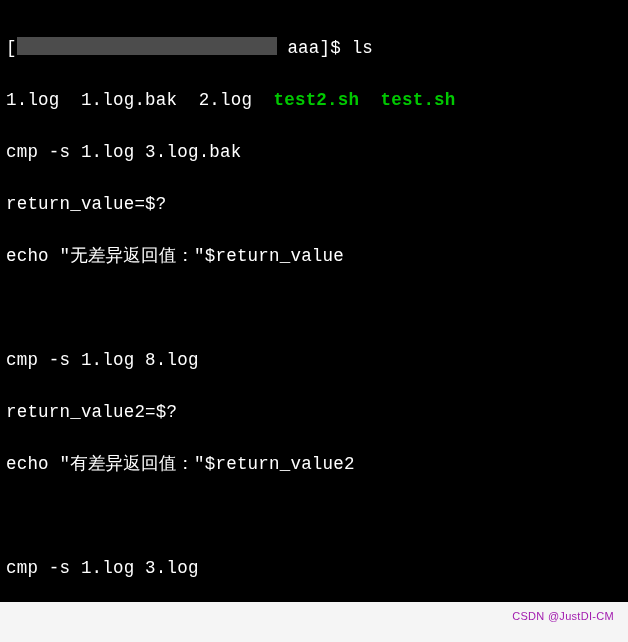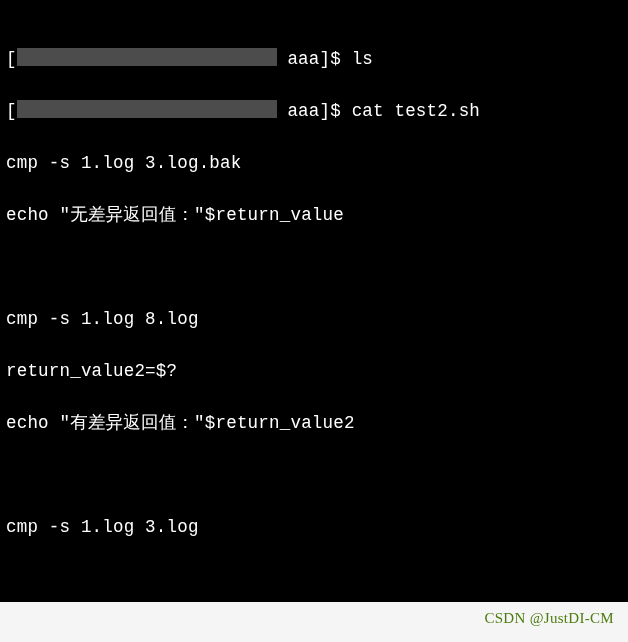--- a/index.html
+++ b/index.html
@@ -10,57 +10,58 @@
     background: #f5f5f5;
     font-family: "Consolas", "Courier New", monospace;
     overflow: hidden;
   }
   .terminal {
     background: #000;
     color: #fff;
     width: 628px;
     height: 602px;
     box-sizing: border-box;
-    padding: 20px 6px;
+    padding: 9px 6px;
     font-size: 17.5px;
     line-height: 26px;
     white-space: pre;
     letter-spacing: 0.2px;
   }
   .blur {
     display: inline-block;
     vertical-align: middle;
     height: 18px;
     background: #4c4c4c;
     position: relative;
     top: -2px;
   }
   .blur1 { width: 260px; }
   .blur2 { width: 260px; }
   .green { color: #00c800; font-weight: bold; }
   .watermark {
     position: absolute;
     right: 14px;
     top: 610px;
-    color: #4d7c0f;
-    font-family: Liberation Serif, serif;
-    font-size: 15px;
+    color: #a21caf;
+    font-family: Liberation Sans, sans-serif;
+    font-size: 11px;
     letter-spacing: 0.3px;
     pointer-events: none;
   }
   .line { display: block; }
   .blank { height: 26px; }
 </style>
 </head>
 <body>
 
 <div class="terminal">
 <span class="line"><span>[</span><span class="blur blur1"></span><span> aaa]$ </span><span>ls</span></span>
-<span class="line"><span>[</span><span class="blur blur2"></span><span> aaa]$ </span><span>cat test2.sh</span></span>
+<span class="line"><span>1.log  1.log.bak  2.log  </span><span class="green">test2.sh</span><span>  </span><span class="green">test.sh</span></span>
 <span class="line">cmp -s 1.log 3.log.bak</span>
+<span class="line">return_value=$?</span>
 <span class="line">echo "无差异返回值："$return_value</span>
 <span class="line blank"></span>
 <span class="line">cmp -s 1.log 8.log</span>
 <span class="line">return_value2=$?</span>
 <span class="line">echo "有差异返回值："$return_value2</span>
 <span class="line blank"></span>
 <span class="line">cmp -s 1.log 3.log</span>
 
 
 

